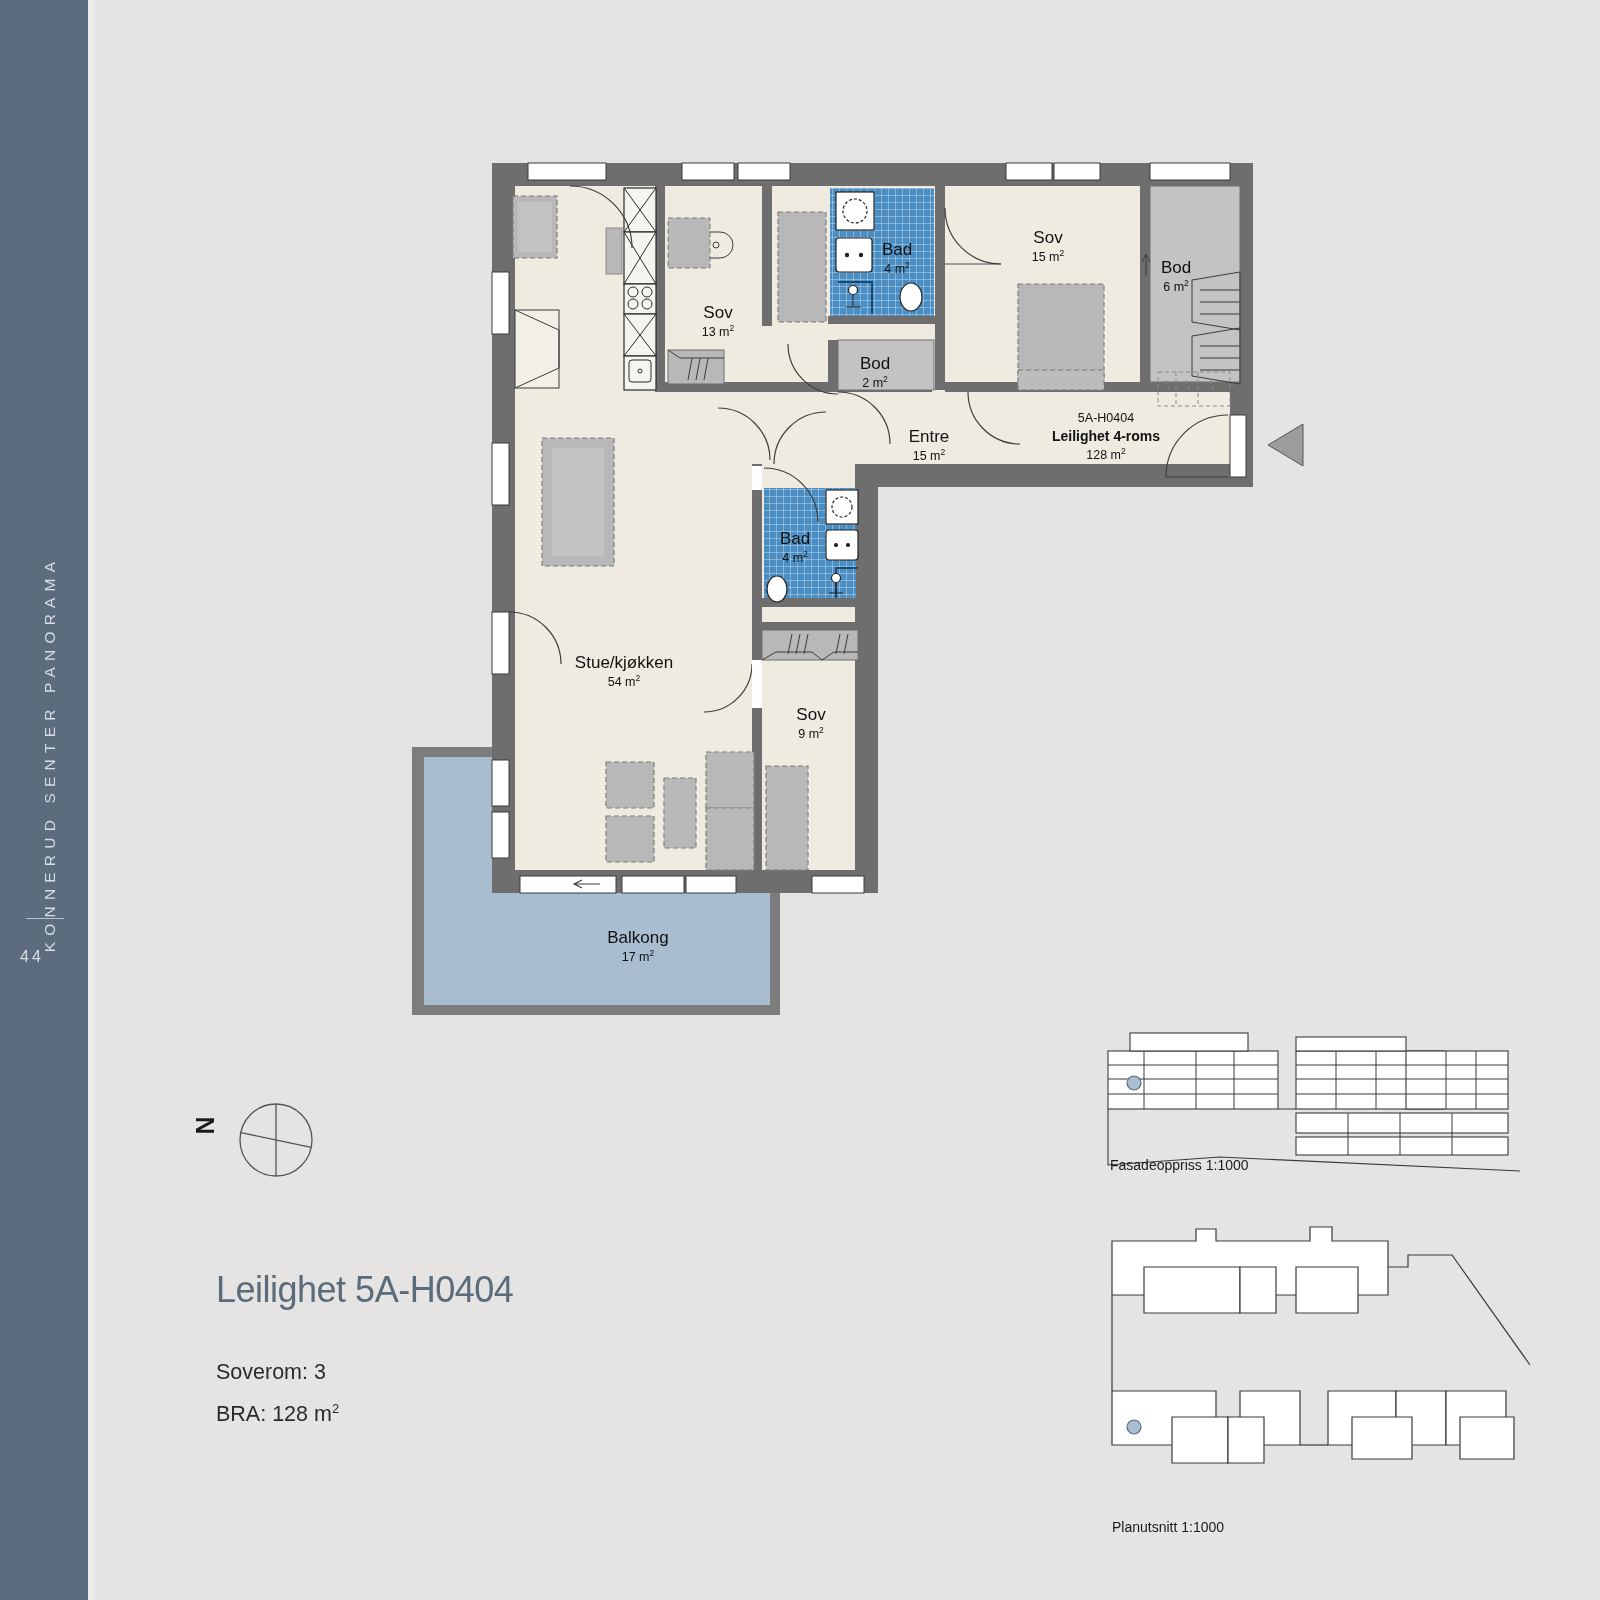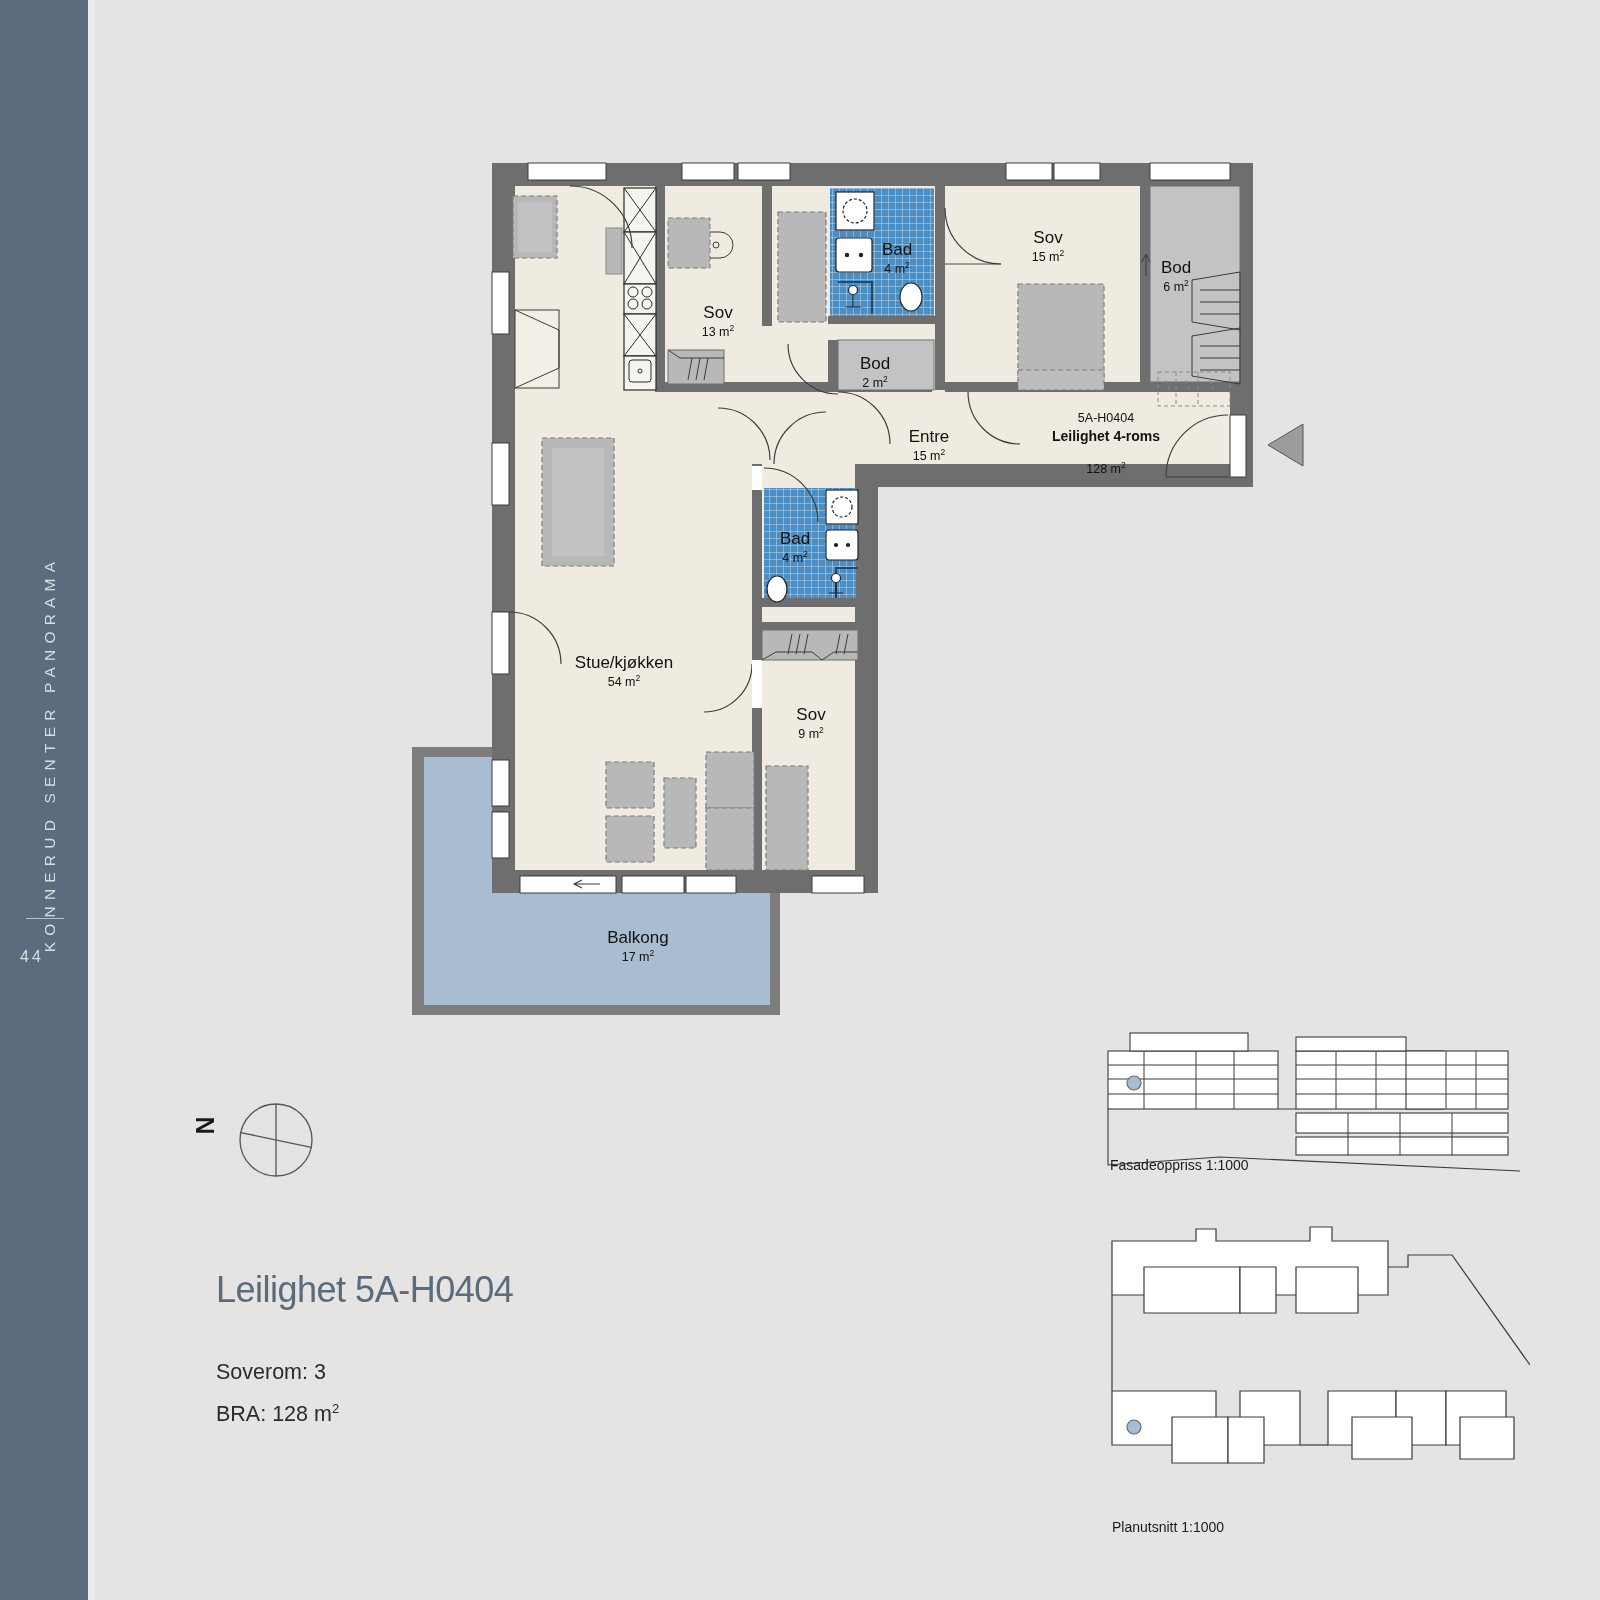--- a/index.html
+++ b/index.html
@@ -64,21 +64,21 @@
   }
   .room-name{font-size:17px;}
   .room-area{font-size:12.5px;}
   .room-area sup{font-size:8.5px;vertical-align:super;}
   #apt-id-block{
     position:absolute;text-align:center;transform:translateX(-50%);
     color:#111;white-space:nowrap;line-height:1.3;
   }
   #apt-id-code{font-size:12.5px;}
   #apt-id-type{font-size:14px;font-weight:700;margin-top:1px;}
-  #apt-id-area{font-size:12.5px;margin-top:15px;}
+  #apt-id-area{font-size:12.5px;margin-top:1px;}
   #apt-id-area sup{font-size:8.5px;vertical-align:super;}
 </style>
 </head>
 <body>
 
 <div id="sidebar">
   <div id="brand-text">KONNERUD SENTER PANORAMA</div>
   <div id="brand-rule"></div>
   <div id="page-num">44</div>
 </div>

